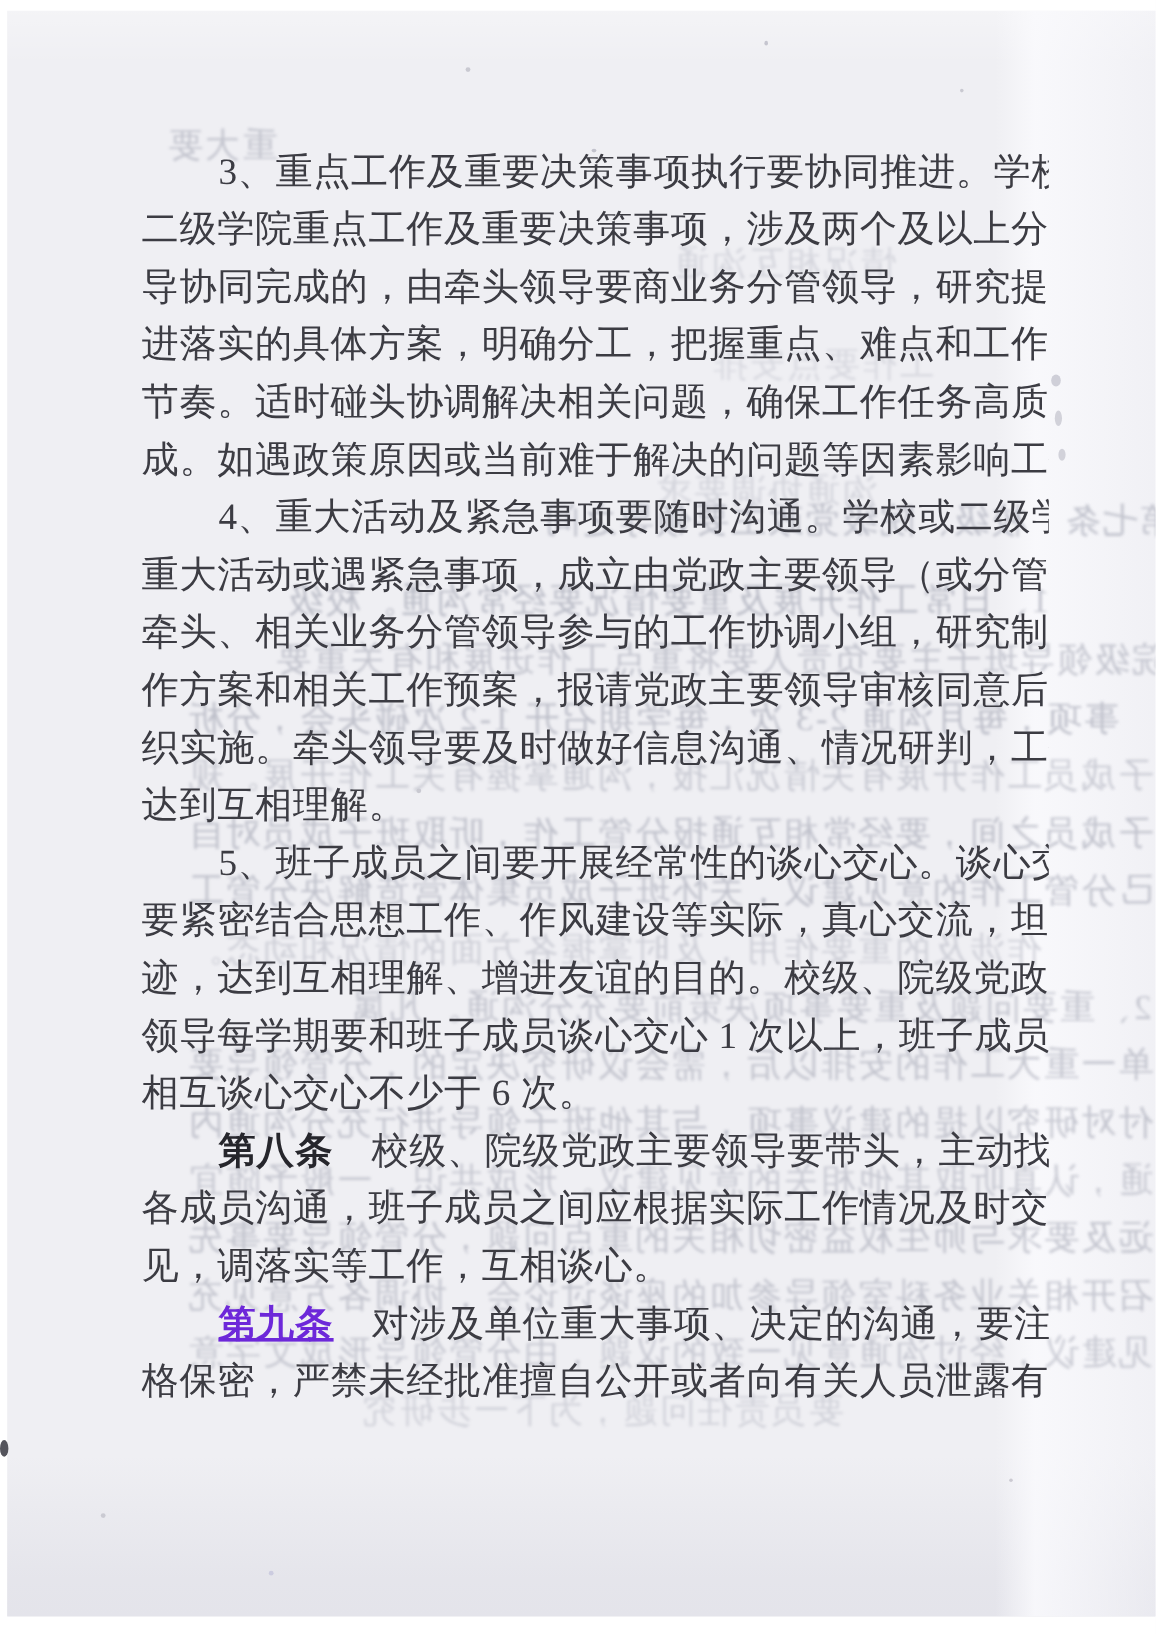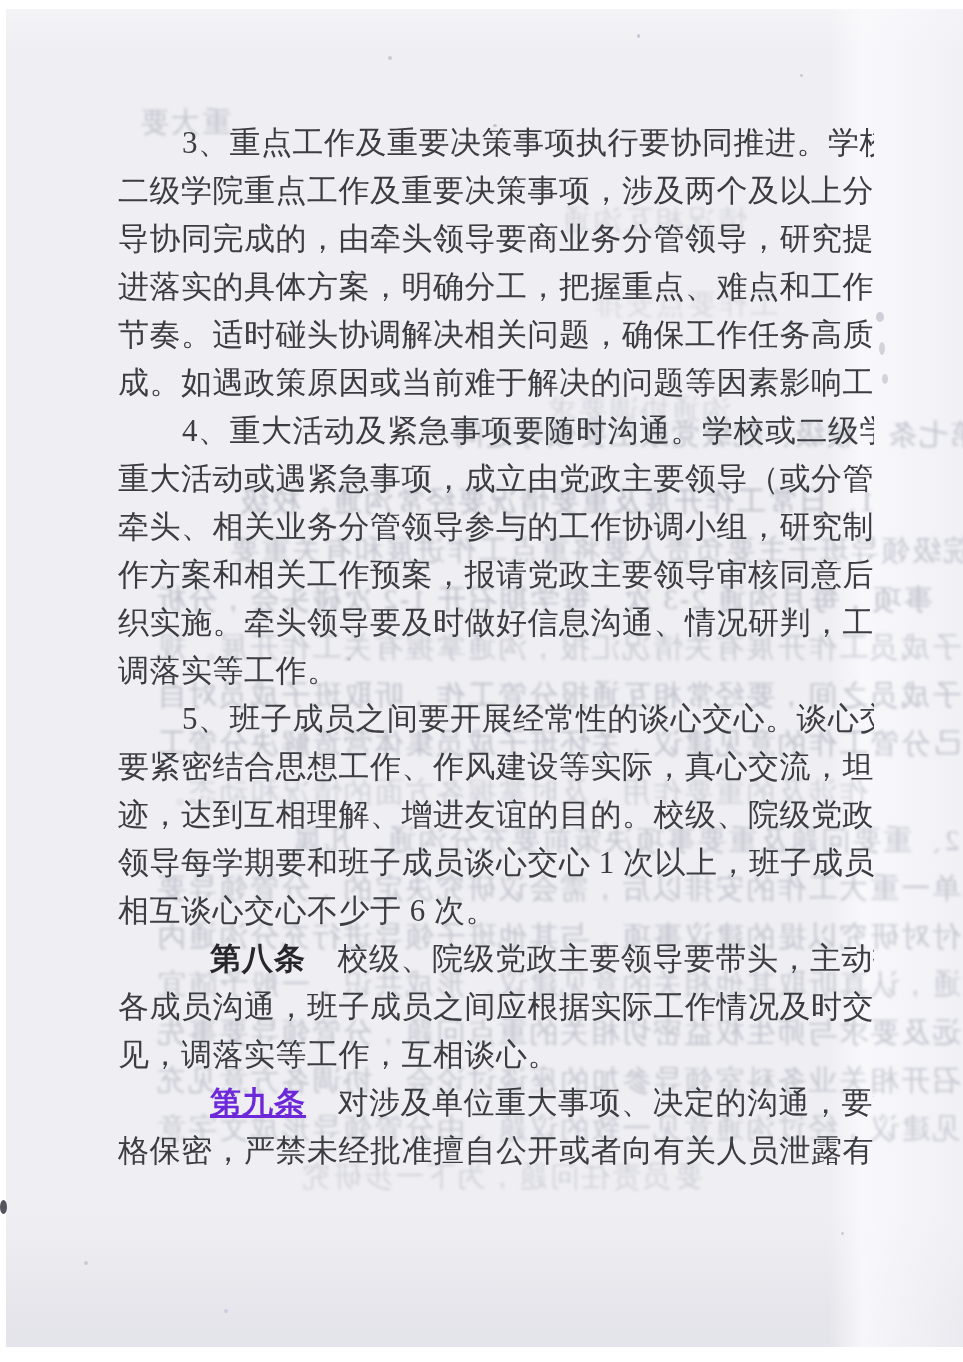--- a/index.html
+++ b/index.html
@@ -54,21 +54,20 @@
     word-break:keep-all;
     overflow:hidden;
     white-space:nowrap;
   }
   .line.indent{padding-left:64px;}
   .line.short{text-align-last:left;}
   .line b{
     font-weight:700;
     color:#26262c;
     letter-spacing:1px;
-    margin-left:28px;
   }
   
   .speck{
     position:absolute;
     border-radius:50%;
     pointer-events:none;
   }
 </style>
 </head>
 <body>
@@ -102,21 +101,21 @@
       <div class="line">二级学院重点工作及重要决策事项，涉及两个及以上分管领</div>
       <div class="line">导协同完成的，由牵头领导要商业务分管领导，研究提出推</div>
       <div class="line">进落实的具体方案，明确分工，把握重点、难点和工作推进</div>
       <div class="line">节奏。适时碰头协调解决相关问题，确保工作任务高质量完</div>
       <div class="line">成。如遇政策原因或当前难于解决的问题等因素影响工作推</div>
       <div class="line indent">4、重大活动及紧急事项要随时沟通。学校或二级学院</div>
       <div class="line">重大活动或遇紧急事项，成立由党政主要领导（或分管领导）</div>
       <div class="line">牵头、相关业务分管领导参与的工作协调小组，研究制定工</div>
       <div class="line">作方案和相关工作预案，报请党政主要领导审核同意后，组</div>
       <div class="line">织实施。牵头领导要及时做好信息沟通、情况研判，工作协</div>
-      <div class="line short">调落实等工作。</div>
+      <div class="line short">达到互相理解。</div>
       <div class="line indent">5、班子成员之间要开展经常性的谈心交心。谈心交心</div>
       <div class="line">要紧密结合思想工作、作风建设等实际，真心交流，坦陈心</div>
       <div class="line">迹，达到互相理解、增进友谊的目的。校级、院级党政主要</div>
       <div class="line">领导每学期要和班子成员谈心交心 1 次以上，班子成员之间</div>
       <div class="line short">相互谈心交心不少于 6 次。</div>
       <div class="line indent"><b style="color: rgb(38, 38, 44);">第八条</b>　校级、院级党政主要领导要带头，主动找班子</div>
       <div class="line">各成员沟通，班子成员之间应根据实际工作情况及时交换意</div>
       <div class="line short">见，调落实等工作，互相谈心。</div>
       <div class="line indent"><b style="color: #6d28d9; text-decoration: underline;">第九条</b>　对涉及单位重大事项、决定的沟通，要注意严</div>
       <div class="line">格保密，严禁未经批准擅自公开或者向有关人员泄露有关内</div>

